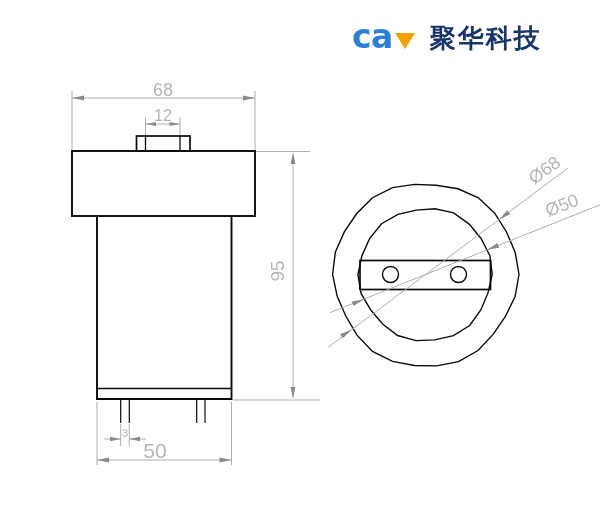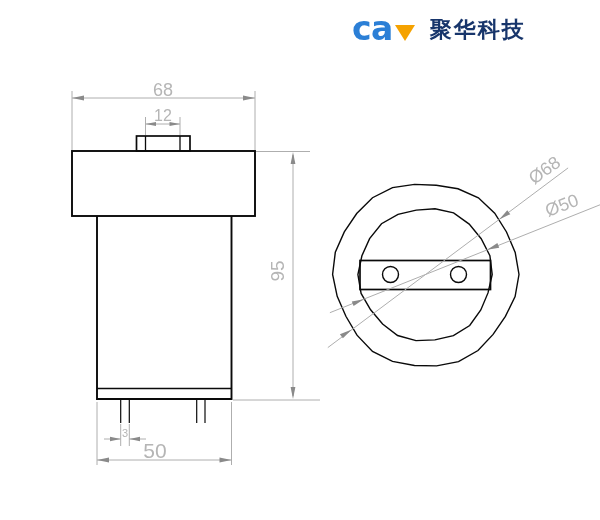--- a/index.html
+++ b/index.html
@@ -2,40 +2,40 @@
 <html><head>
 <meta charset="utf-8">
 <style>
   html,body{margin:0;padding:0;background:#ffffff;}
   #stage{
     position:relative;width:600px;height:520px;background:#ffffff;overflow:hidden;
     font-family:"Liberation Sans", sans-serif;
   }
   
   #logo{
-    position:absolute;top:8px;left:352px;height:44px;
+    position:absolute;top:16px;left:352px;height:44px;
     display:flex;align-items:center;gap:13px;
   }
   .brand{
     display:flex;align-items:center;
     font-family:"DejaVu Sans", sans-serif;
     font-weight:bold;font-size:33px;line-height:1;
     letter-spacing:-0.5px;
   }
   .brand .txt{position:relative;top:-2px;}
   .v-tri{
     width:0;height:0;display:inline-block;
     border-left:10px solid transparent;
     border-right:10px solid transparent;
     border-top-width:16px;border-top-style:solid;
     margin:0 2px;position:relative;top:3px;
   }
   .cjk{
     font-family:"DejaVu Sans", sans-serif;
-    font-weight:bold;font-size:22px;letter-spacing:2px;line-height:1;
+    font-weight:bold;font-size:26px;letter-spacing:2px;line-height:1;
   }
   
   svg{position:absolute;left:0;top:0;}
   .dimtext{
     font-family:"Liberation Sans", sans-serif;
     fill:#b5b5b5;
   }
 </style>
 </head>
 <body>

